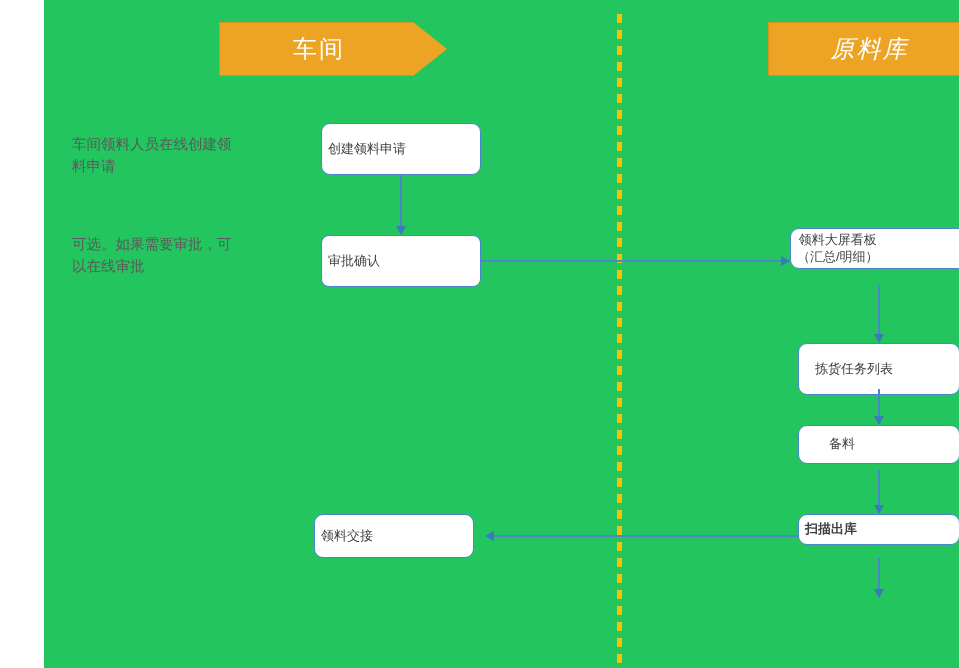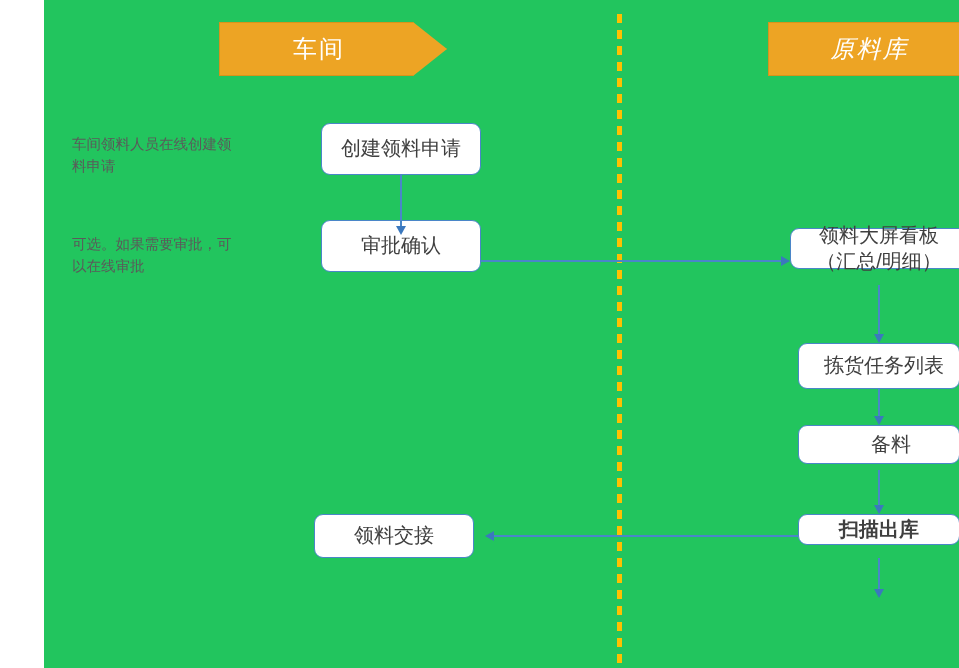--- a/index.html
+++ b/index.html
@@ -51,24 +51,24 @@
 
   
   .node {
     position: absolute;
     box-sizing: border-box;
     border: 1.4px solid #4a86c8;
     border-radius: 9px;
     background: #ffffff;
     display: flex;
     align-items: center;
-    justify-content: center;
+    justify-content: flex-start;
     text-align: center;
     color: #3f3f3f;
-    font-size: 20px;
+    font-size: 13px;
     line-height: 1.28;
     padding: 2px 6px;
   }
   .node .node-label {
     white-space: pre-line;
   }
 
   
   .note {
     position: absolute;
@@ -125,34 +125,34 @@
   <div class="note" style="left:28px; top:234px; width:210px;">可选。如果需要审批，可
 以在线审批</div>
 
   <div class="note" style="left:28px; top:134px; width:210px;">车间领料人员在线创建领
 料申请</div>
 
   <div class="node" style="left:277px; top:123px; width:160px; height:52px;">
     <span class="node-label">创建领料申请</span>
   </div>
 
-  <div class="node" style="left:277px; top:220px; width:160px; height:52px;">
+  <div class="node" style="left:277px; top:235px; width:160px; height:52px;border-radius:8px;">
     <span class="node-label">审批确认</span>
   </div>
 
   <div class="node" style="left:270px; top:514px; width:160px; height:44px;">
     <span class="node-label">领料交接</span>
   </div>
 
   <div class="node" style="left:746px; top:228px; width:178px; height:41px;">
     <span class="node-label">领料大屏看板
 （汇总/明细）</span>
   </div>
 
-  <div class="node" style="left:754px; top:343px; width:162px; height:46px;padding-left:16px;">
+  <div class="node" style="left:754px; top:343px; width:162px; height:52px;padding-left:16px;">
     <span class="node-label">拣货任务列表</span>
   </div>
 
   <div class="node" style="left:754px; top:425px; width:162px; height:39px;padding-left:30px;">
     <span class="node-label">备料</span>
   </div>
 
   <div class="node" style="left:754px; top:514px; width:162px; height:31px;font-weight:bold;">
     <span class="node-label">扫描出库</span>
   </div>

